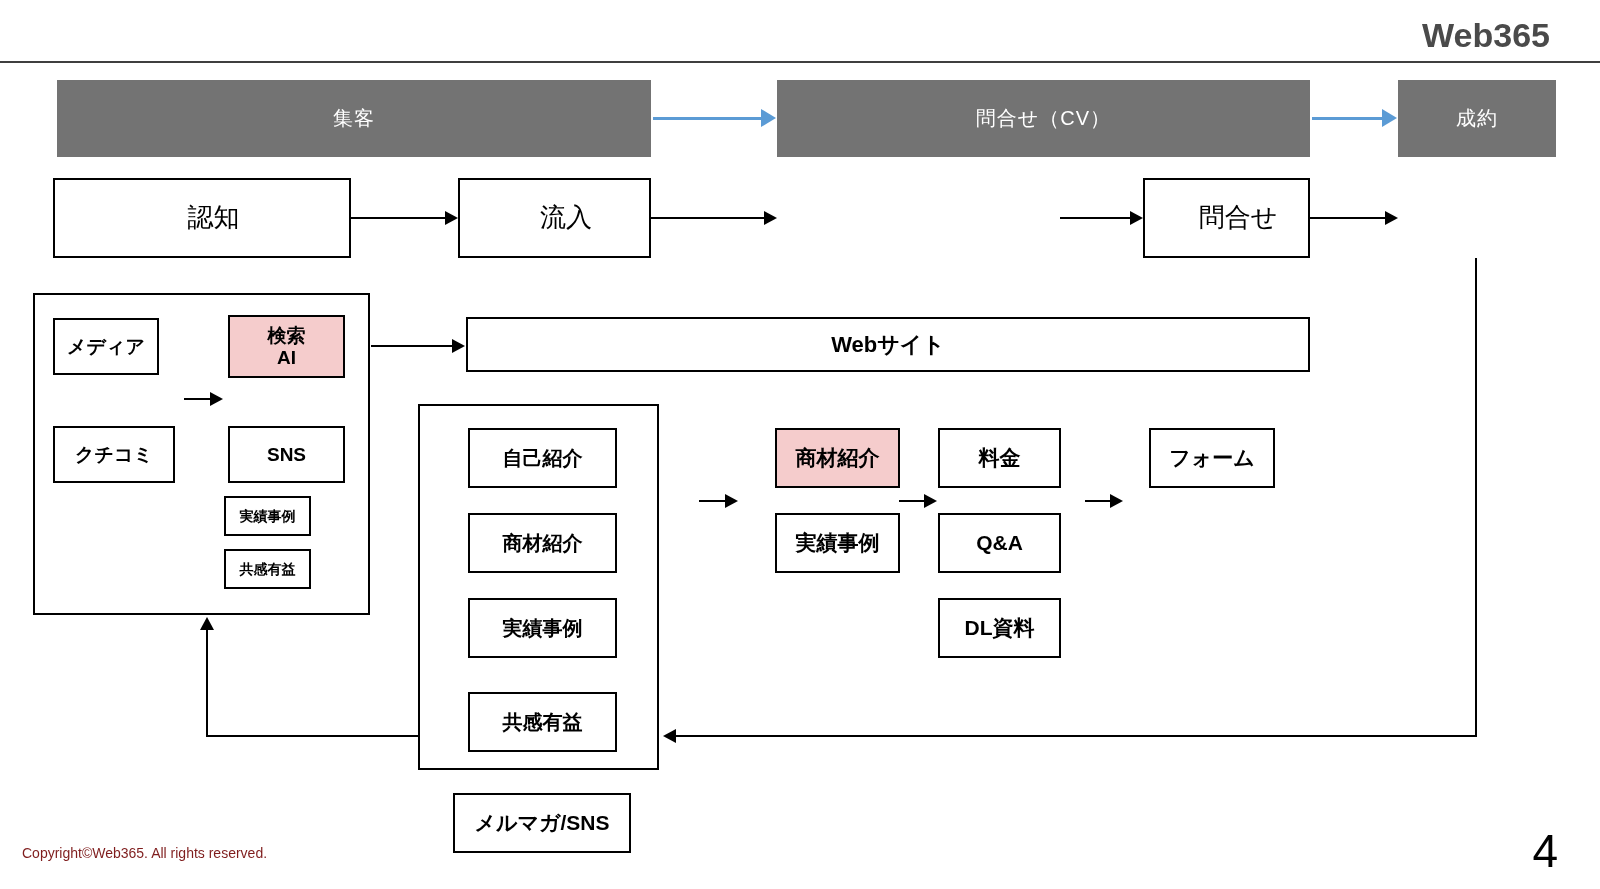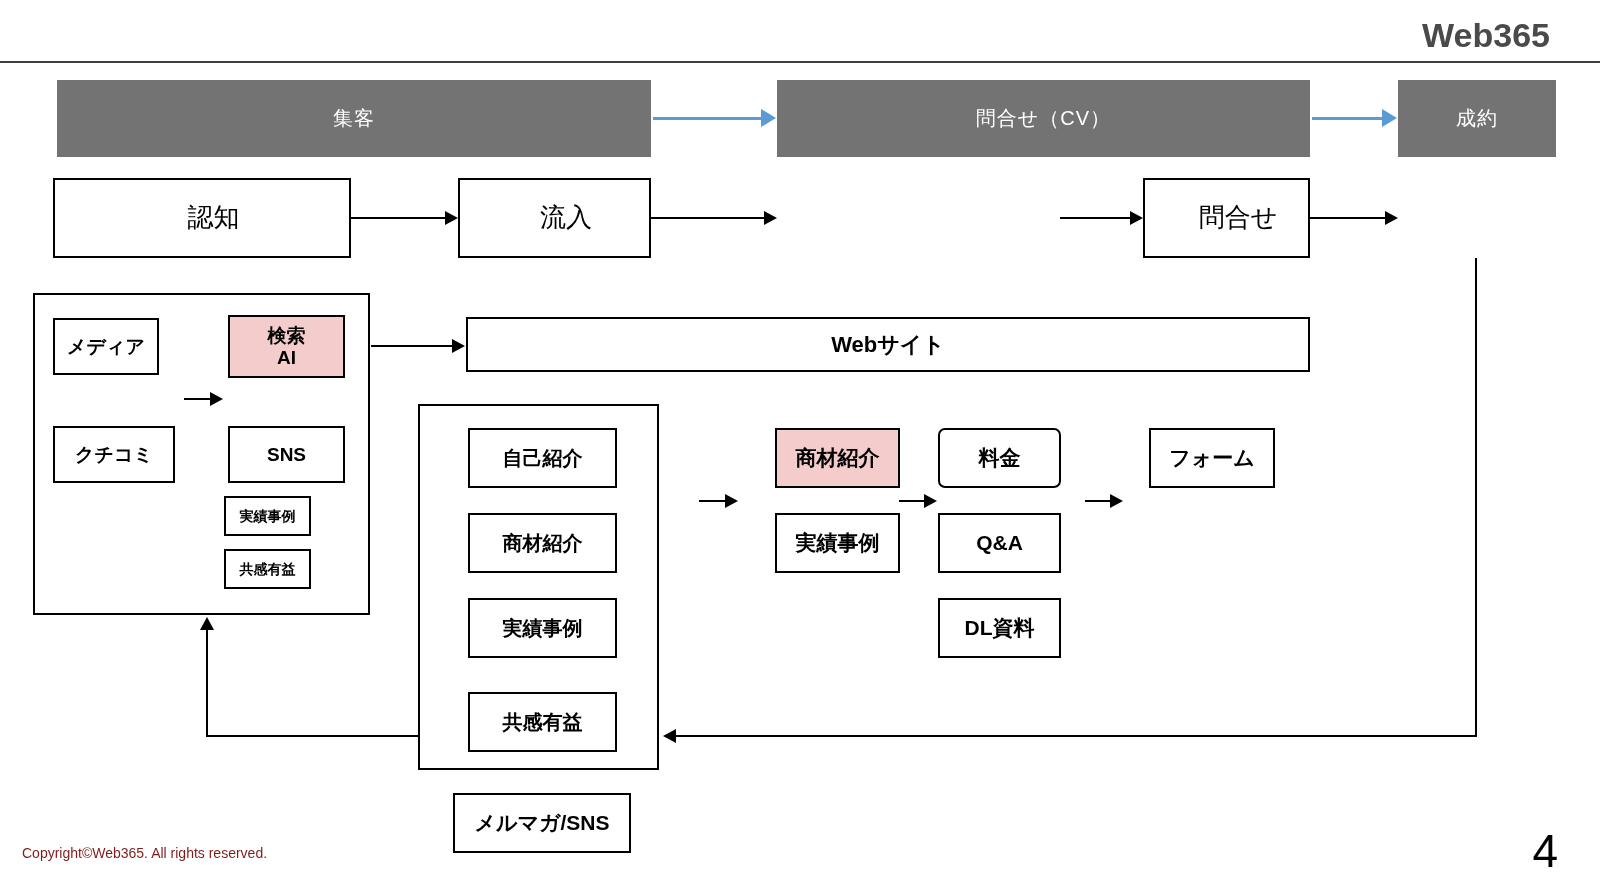--- a/index.html
+++ b/index.html
@@ -146,21 +146,21 @@
   <div class="box bold pink" style="left:775px; top:428px; width:125px; height:60px; font-size:21px;">
     <span>商材紹介</span>
   </div>
   <div class="box bold" style="left:775px; top:513px; width:125px; height:60px; font-size:21px;">
     <span>実績事例</span>
   </div>
 
   <div class="hl" style="left:899px; top:500px; width:26px;"></div>
   <div class="ah-right" style="left:924px; top:494px;"></div>
 
-  <div class="box bold" style="left:938px; top:428px; width:123px; height:60px; font-size:21px;border-radius:7px;">
+  <div class="box bold" style="left:938px; top:428px; width:123px; height:60px; font-size:21px;">
     <span>料金</span>
   </div>
   <div class="box bold" style="left:938px; top:513px; width:123px; height:60px; font-size:21px;">
     <span>Q&amp;A</span>
   </div>
   <div class="box bold" style="left:938px; top:598px; width:123px; height:60px; font-size:21px;">
     <span>DL資料</span>
   </div>
 
   <div class="hl" style="left:1085px; top:500px; width:26px;"></div>

